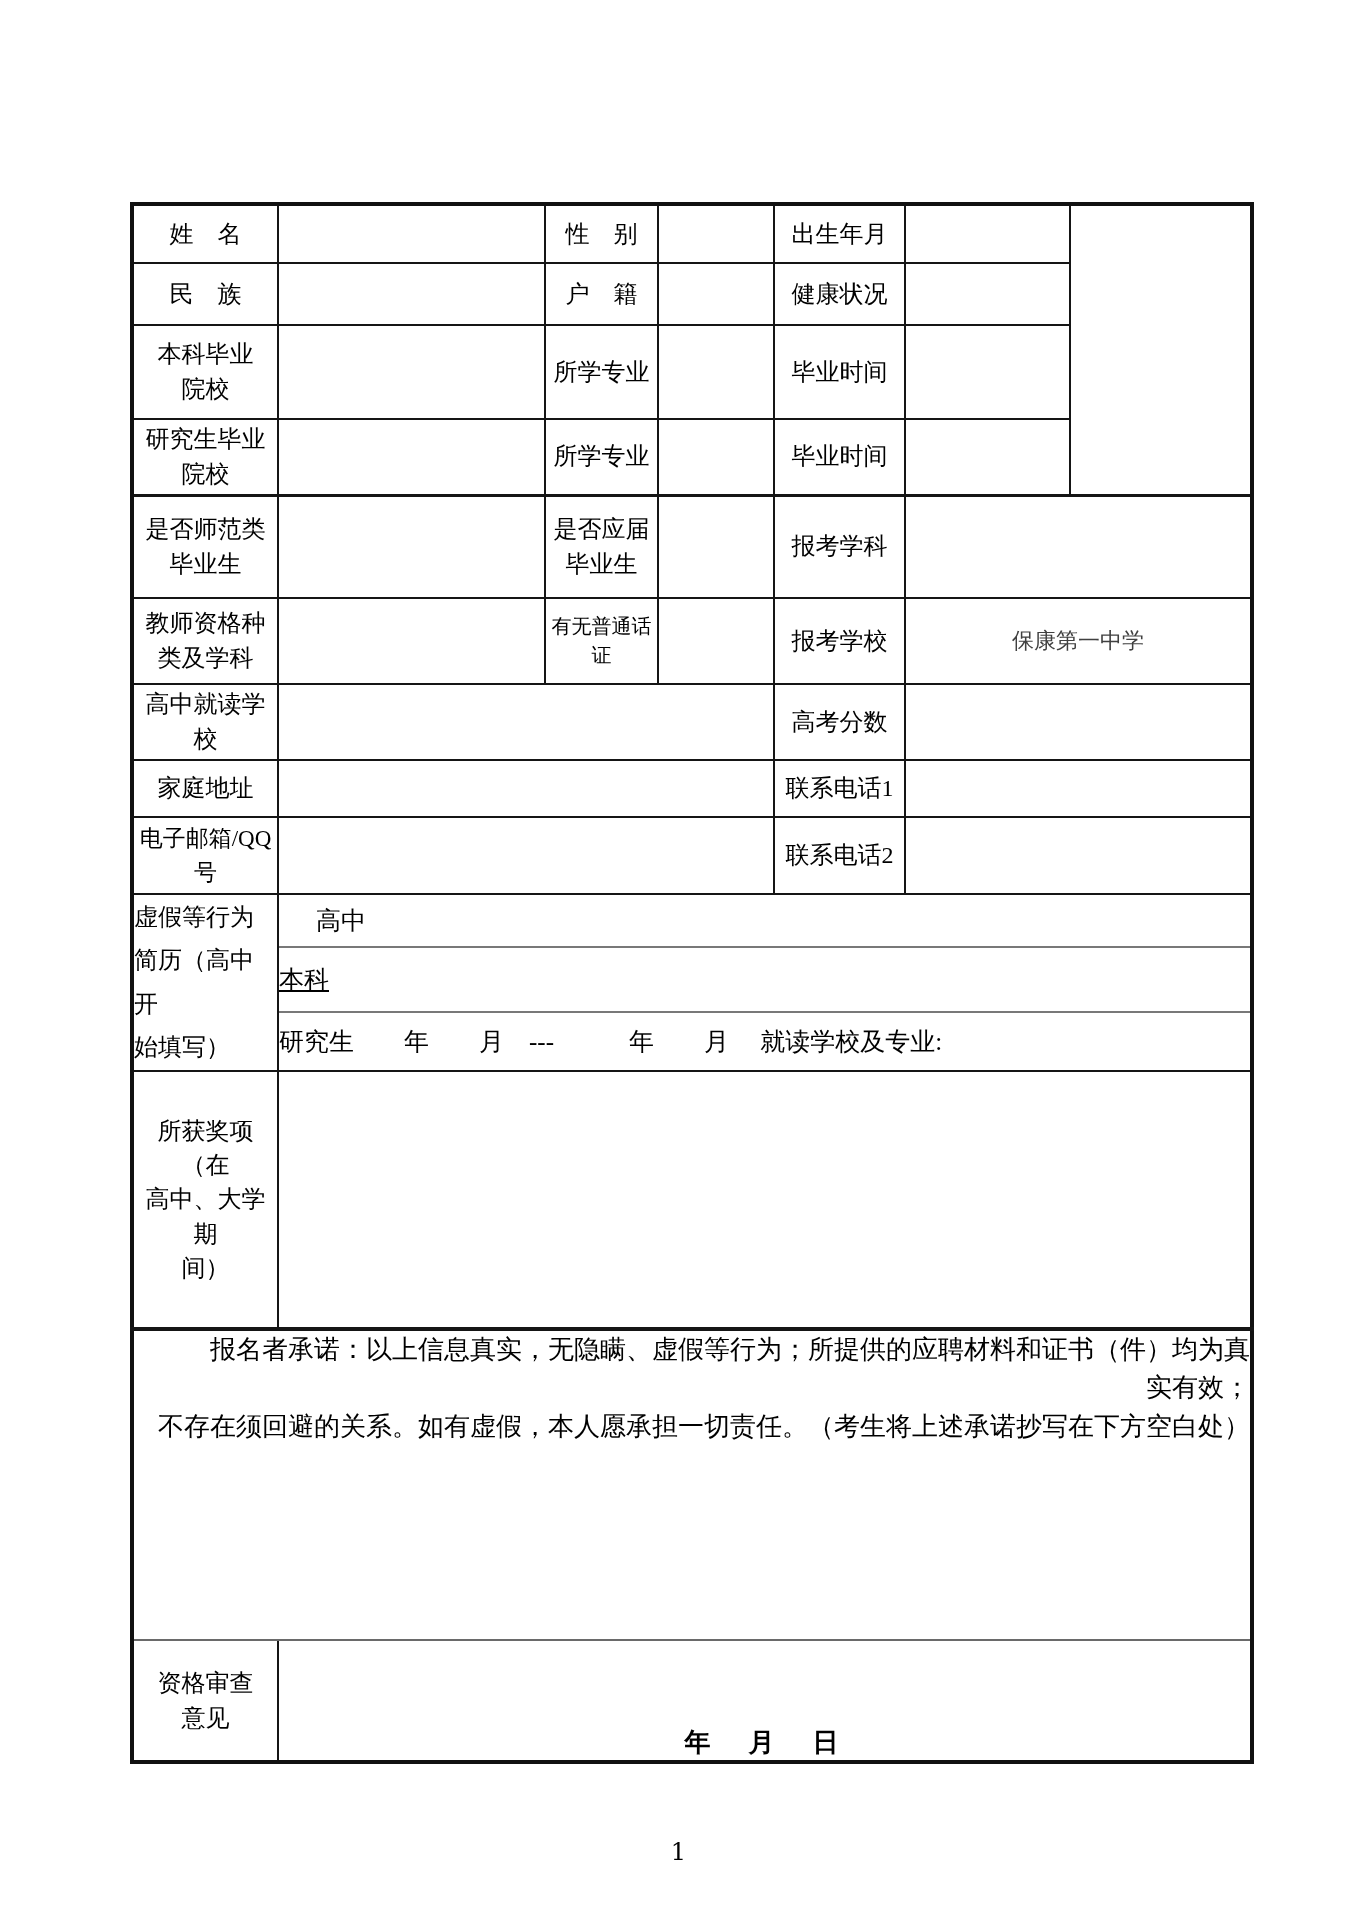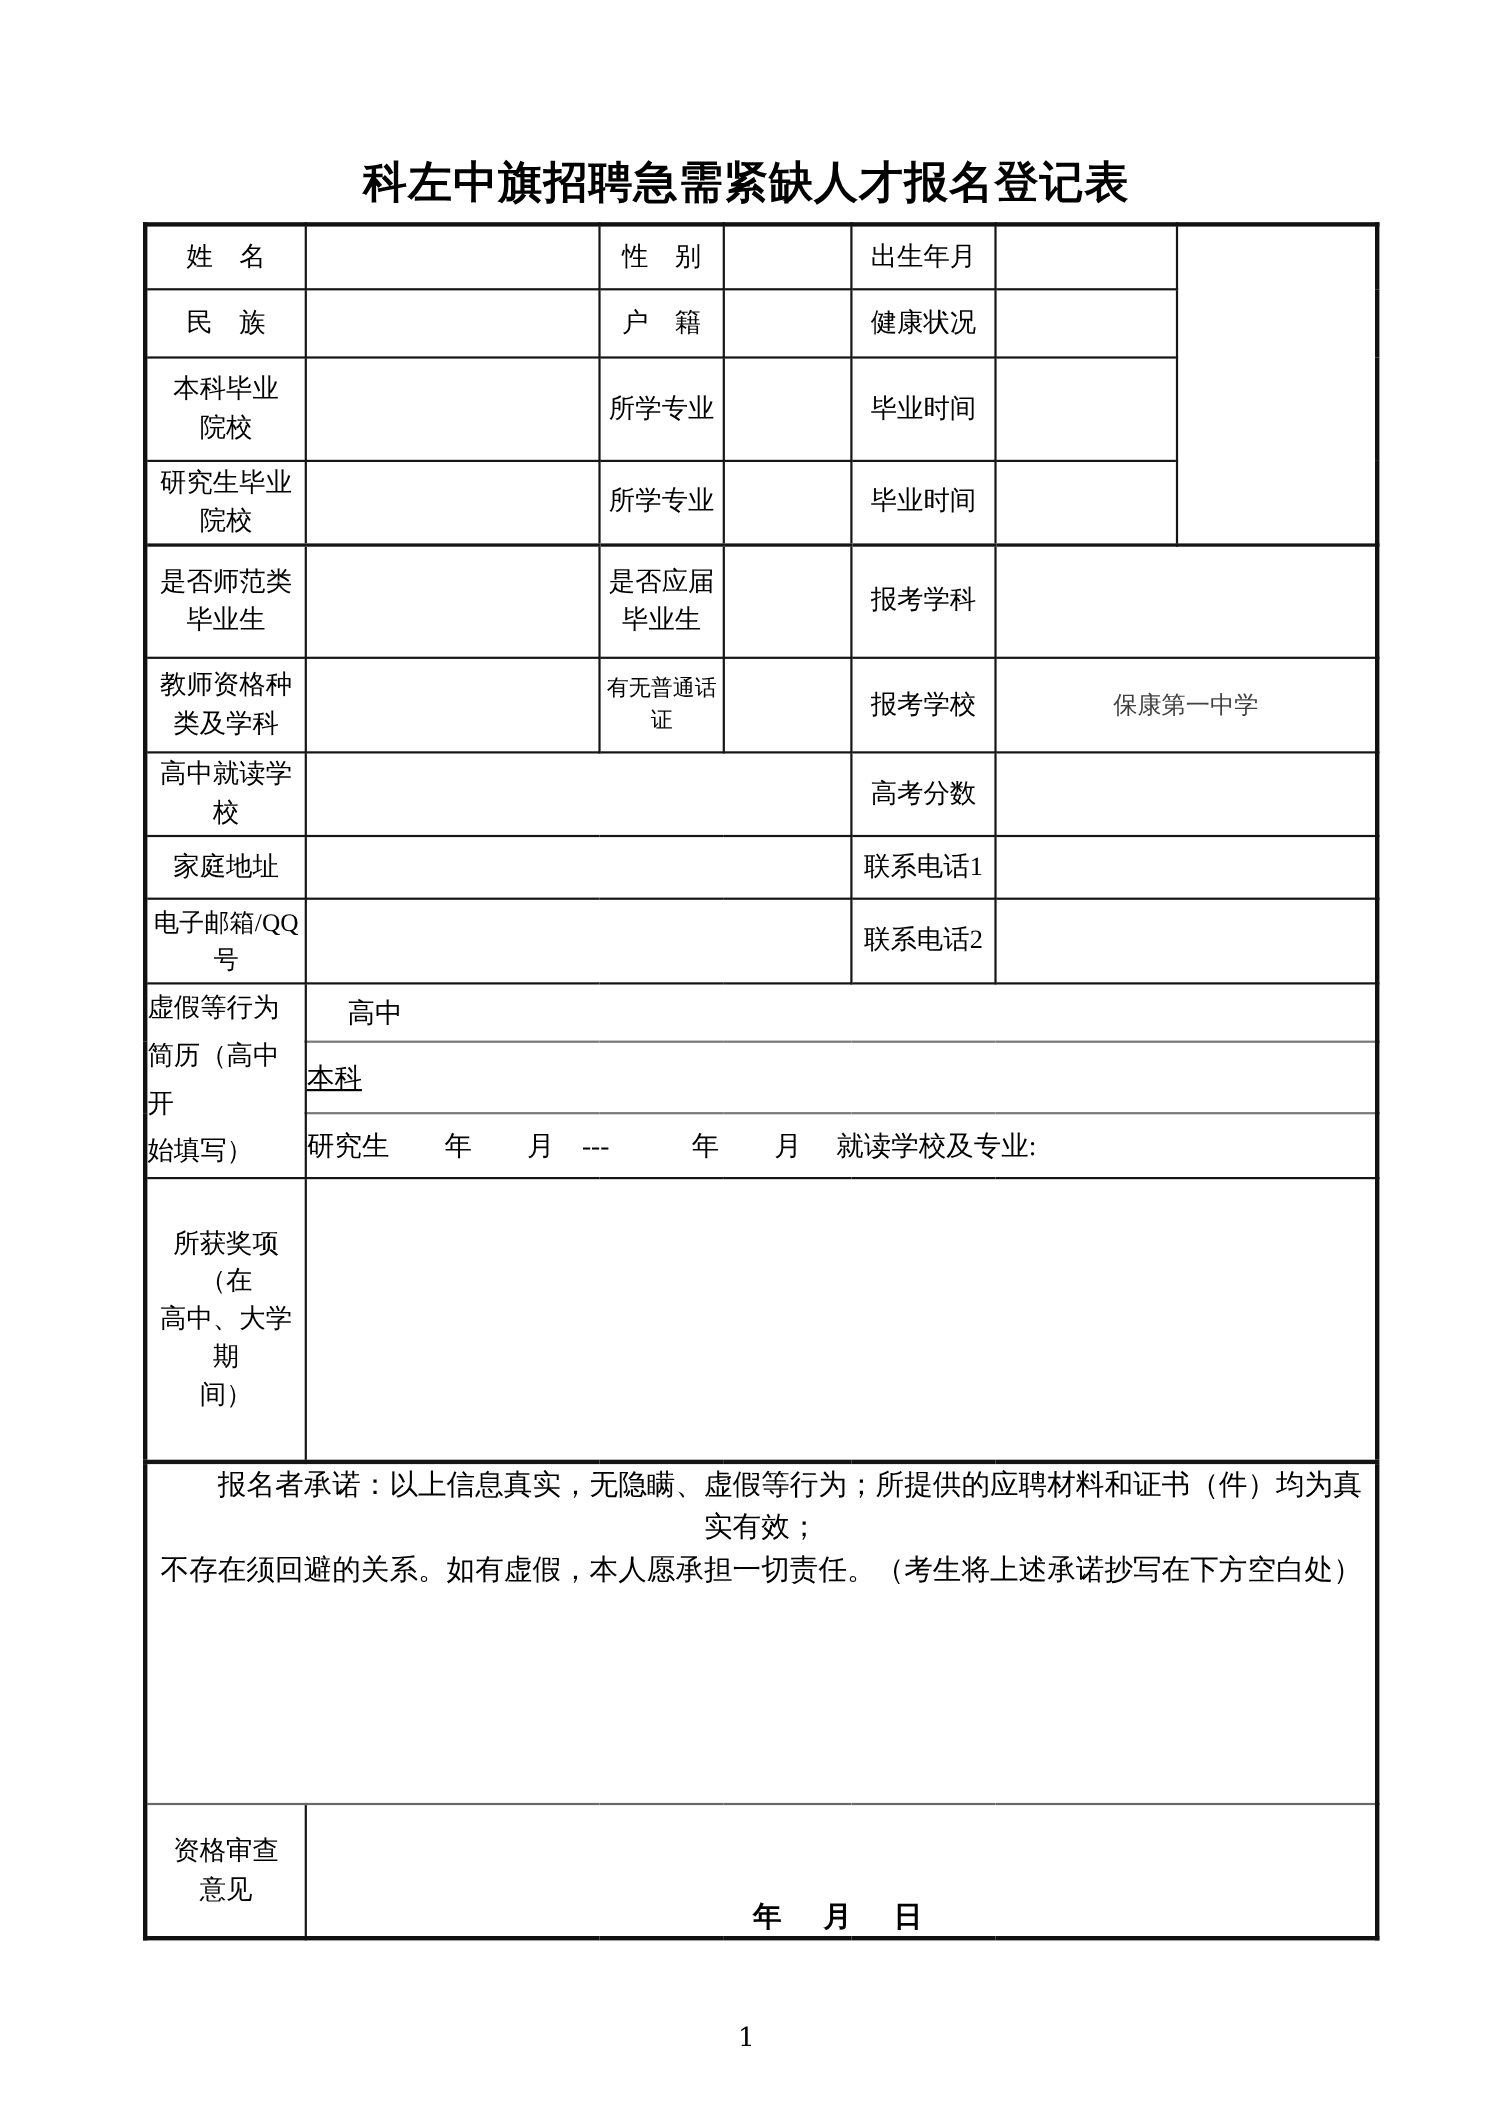--- a/index.html
+++ b/index.html
@@ -75,21 +75,21 @@
   .resume-cell {
     text-align: left;
     vertical-align: middle;
     padding-left: 7px;
     font-size: 25px;
     white-space: pre;
   }
   .awards-label { font-size: 24px; line-height: 1.42; }
   .pledge {
     vertical-align: top;
-    text-align: center;
+    text-align: right;
     padding: 14px 8px 0 4px;
     font-size: 26px;
     line-height: 1.48;
     white-space: pre-line;
     text-indent: 2em;
   }
   .applied-school-val {
     text-align: center;
     vertical-align: middle;
     font-size: 22px;
@@ -109,21 +109,20 @@
     text-align: center;
     font-size: 24px;
     font-family: "DejaVu Serif", serif;
   }
 </style>
 </head>
 <body>
 
 <div class="page">
 
-  <h1 class="title">科左中旗招聘急需紧缺人才报名登记表</h1>
 
   <table class="form">
     <colgroup>
       <col style="width:146px">
       <col style="width:267px">
       <col style="width:113px">
       <col style="width:116px">
       <col style="width:131px">
       <col style="width:165px">
       <col style="width:182px">

